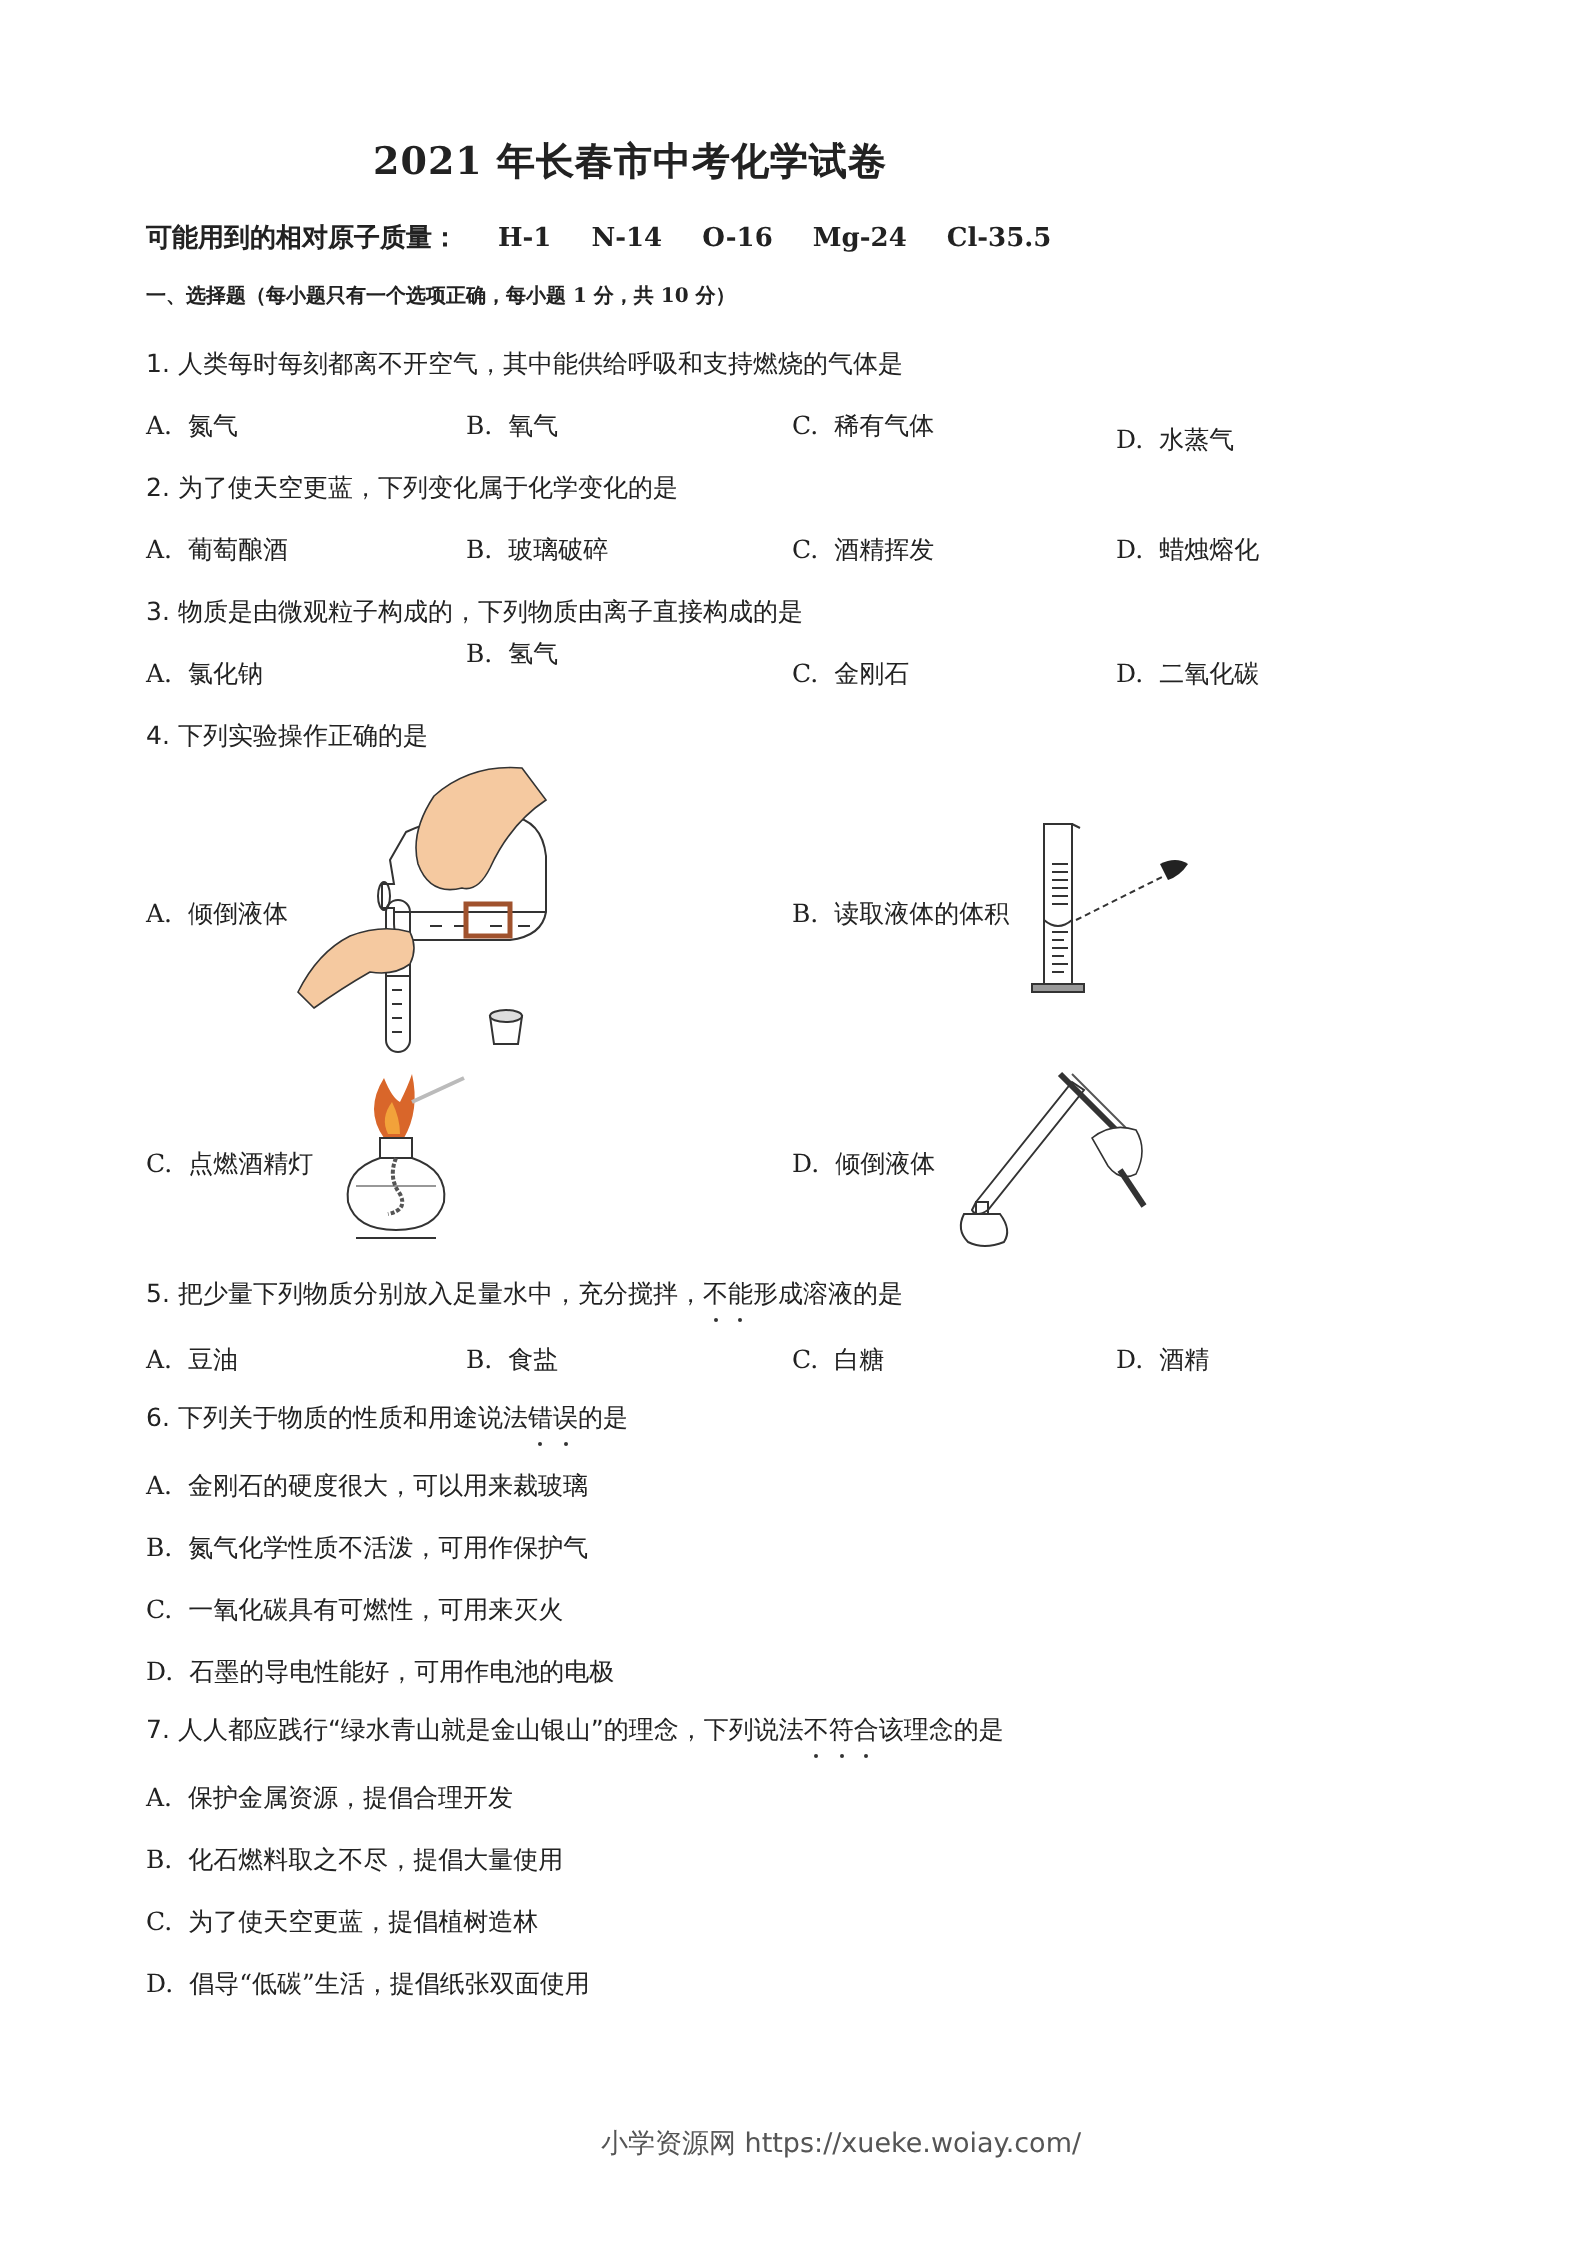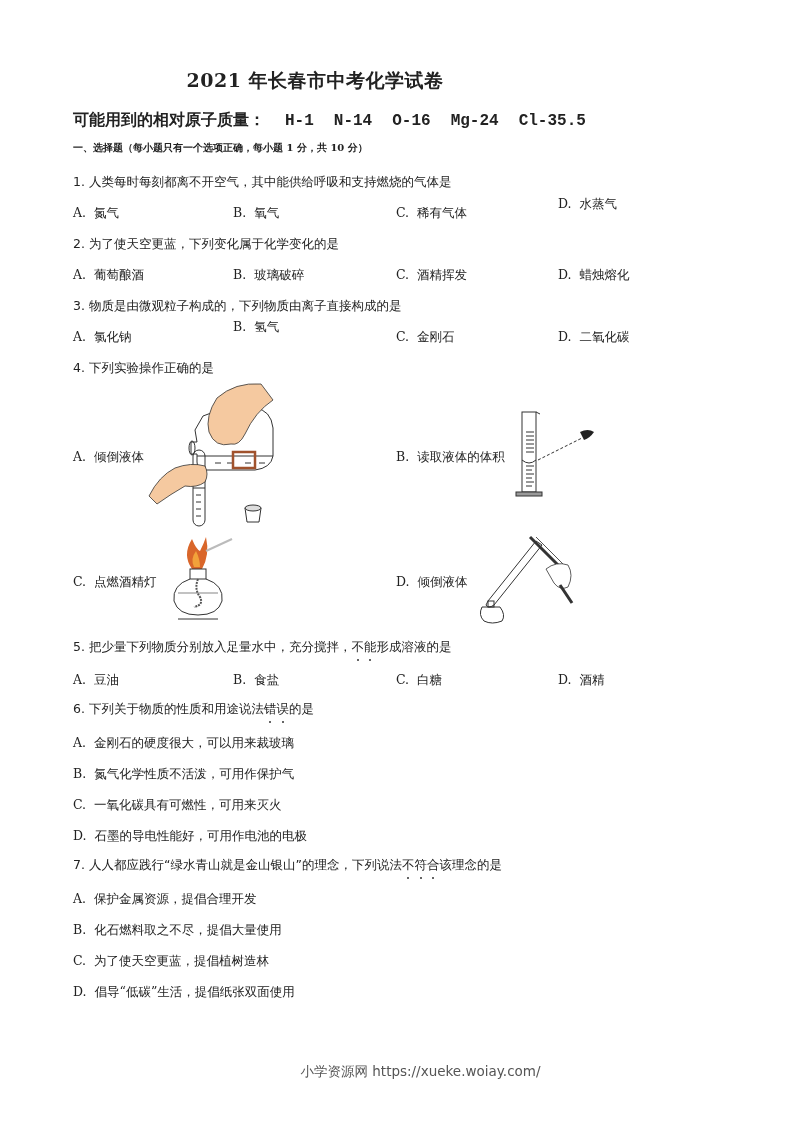--- a/index.html
+++ b/index.html
@@ -1,20 +1,20 @@
 <!DOCTYPE html>
 <html><head>
 <meta charset="utf-8">
 <style>
   html, body { margin: 0; padding: 0; background: #ffffff; }
   body { width: 793px; height: 1122px; position: relative; overflow: hidden;
          font-family: "DejaVu Serif", "Liberation Serif", serif; color: #222; }
   .title { position: absolute; top: 68px; left: 0; width: 630px; text-align: center;
            font-size: 19px; font-weight: bold; letter-spacing: 0.5px; }
-  .atomic { position: absolute; top: 110px; left: 73px; font-size: 16px; font-weight: bold; white-space: nowrap; font-family: Liberation Mono, monospace; }
+  .atomic { position: absolute; top: 110px; left: 73px; font-size: 13px; font-weight: bold; white-space: nowrap; }
   .atomic span.m { display: inline-block; margin-left: 20px; }
   .atomic span.m:first-of-type { margin-left: 16px; }
   .section { position: absolute; top: 141px; left: 73px; font-size: 10px; font-weight: bold; white-space: nowrap; }
   .q { position: absolute; left: 73px; font-size: 12.5px; white-space: nowrap; font-family: "DejaVu Sans", "Liberation Sans", sans-serif; }
   .q .num { margin-right: 4px; }
   .opt { position: absolute; font-size: 12.5px; white-space: nowrap; }
   .opt .letter { margin-right: 8px; }
   .dot { position: relative; display: inline-block; }
   .dot::after { content: ""; position: absolute; left: 50%; bottom: -5px; width: 2px; height: 2px; background: #333; border-radius: 50%; margin-left: -1px; }
   .fig { position: absolute; }
@@ -33,21 +33,21 @@
   </div>
 
   <div class="section">一、选择题（每小题只有一个选项正确，每小题 1 分，共 10 分）</div>
 
   <div class="q" style="top:174px">
     <span class="num">1.</span><span>人类每时每刻都离不开空气，其中能供给呼吸和支持燃烧的气体是</span>
   </div>
   <div class="opt" style="top:205px;left:73px"><span class="letter">A.</span><span>氮气</span></div>
   <div class="opt" style="top:205px;left:233px"><span class="letter">B.</span><span>氧气</span></div>
   <div class="opt" style="top:205px;left:396px"><span class="letter">C.</span><span>稀有气体</span></div>
-  <div class="opt" style="top:196px;left:558px"><span class="letter">D.</span><span>水蒸气</span></div>
+  <div class="opt" style="top:212px;left:558px"><span class="letter">D.</span><span>水蒸气</span></div>
 
   <div class="q" style="top:236px">
     <span class="num">2.</span><span>为了使天空更蓝，下列变化属于化学变化的是</span>
   </div>
   <div class="opt" style="top:267px;left:73px"><span class="letter">A.</span><span>葡萄酿酒</span></div>
   <div class="opt" style="top:267px;left:233px"><span class="letter">B.</span><span>玻璃破碎</span></div>
   <div class="opt" style="top:267px;left:396px"><span class="letter">C.</span><span>酒精挥发</span></div>
   <div class="opt" style="top:267px;left:558px"><span class="letter">D.</span><span>蜡烛熔化</span></div>
 
   <div class="q" style="top:298px">

